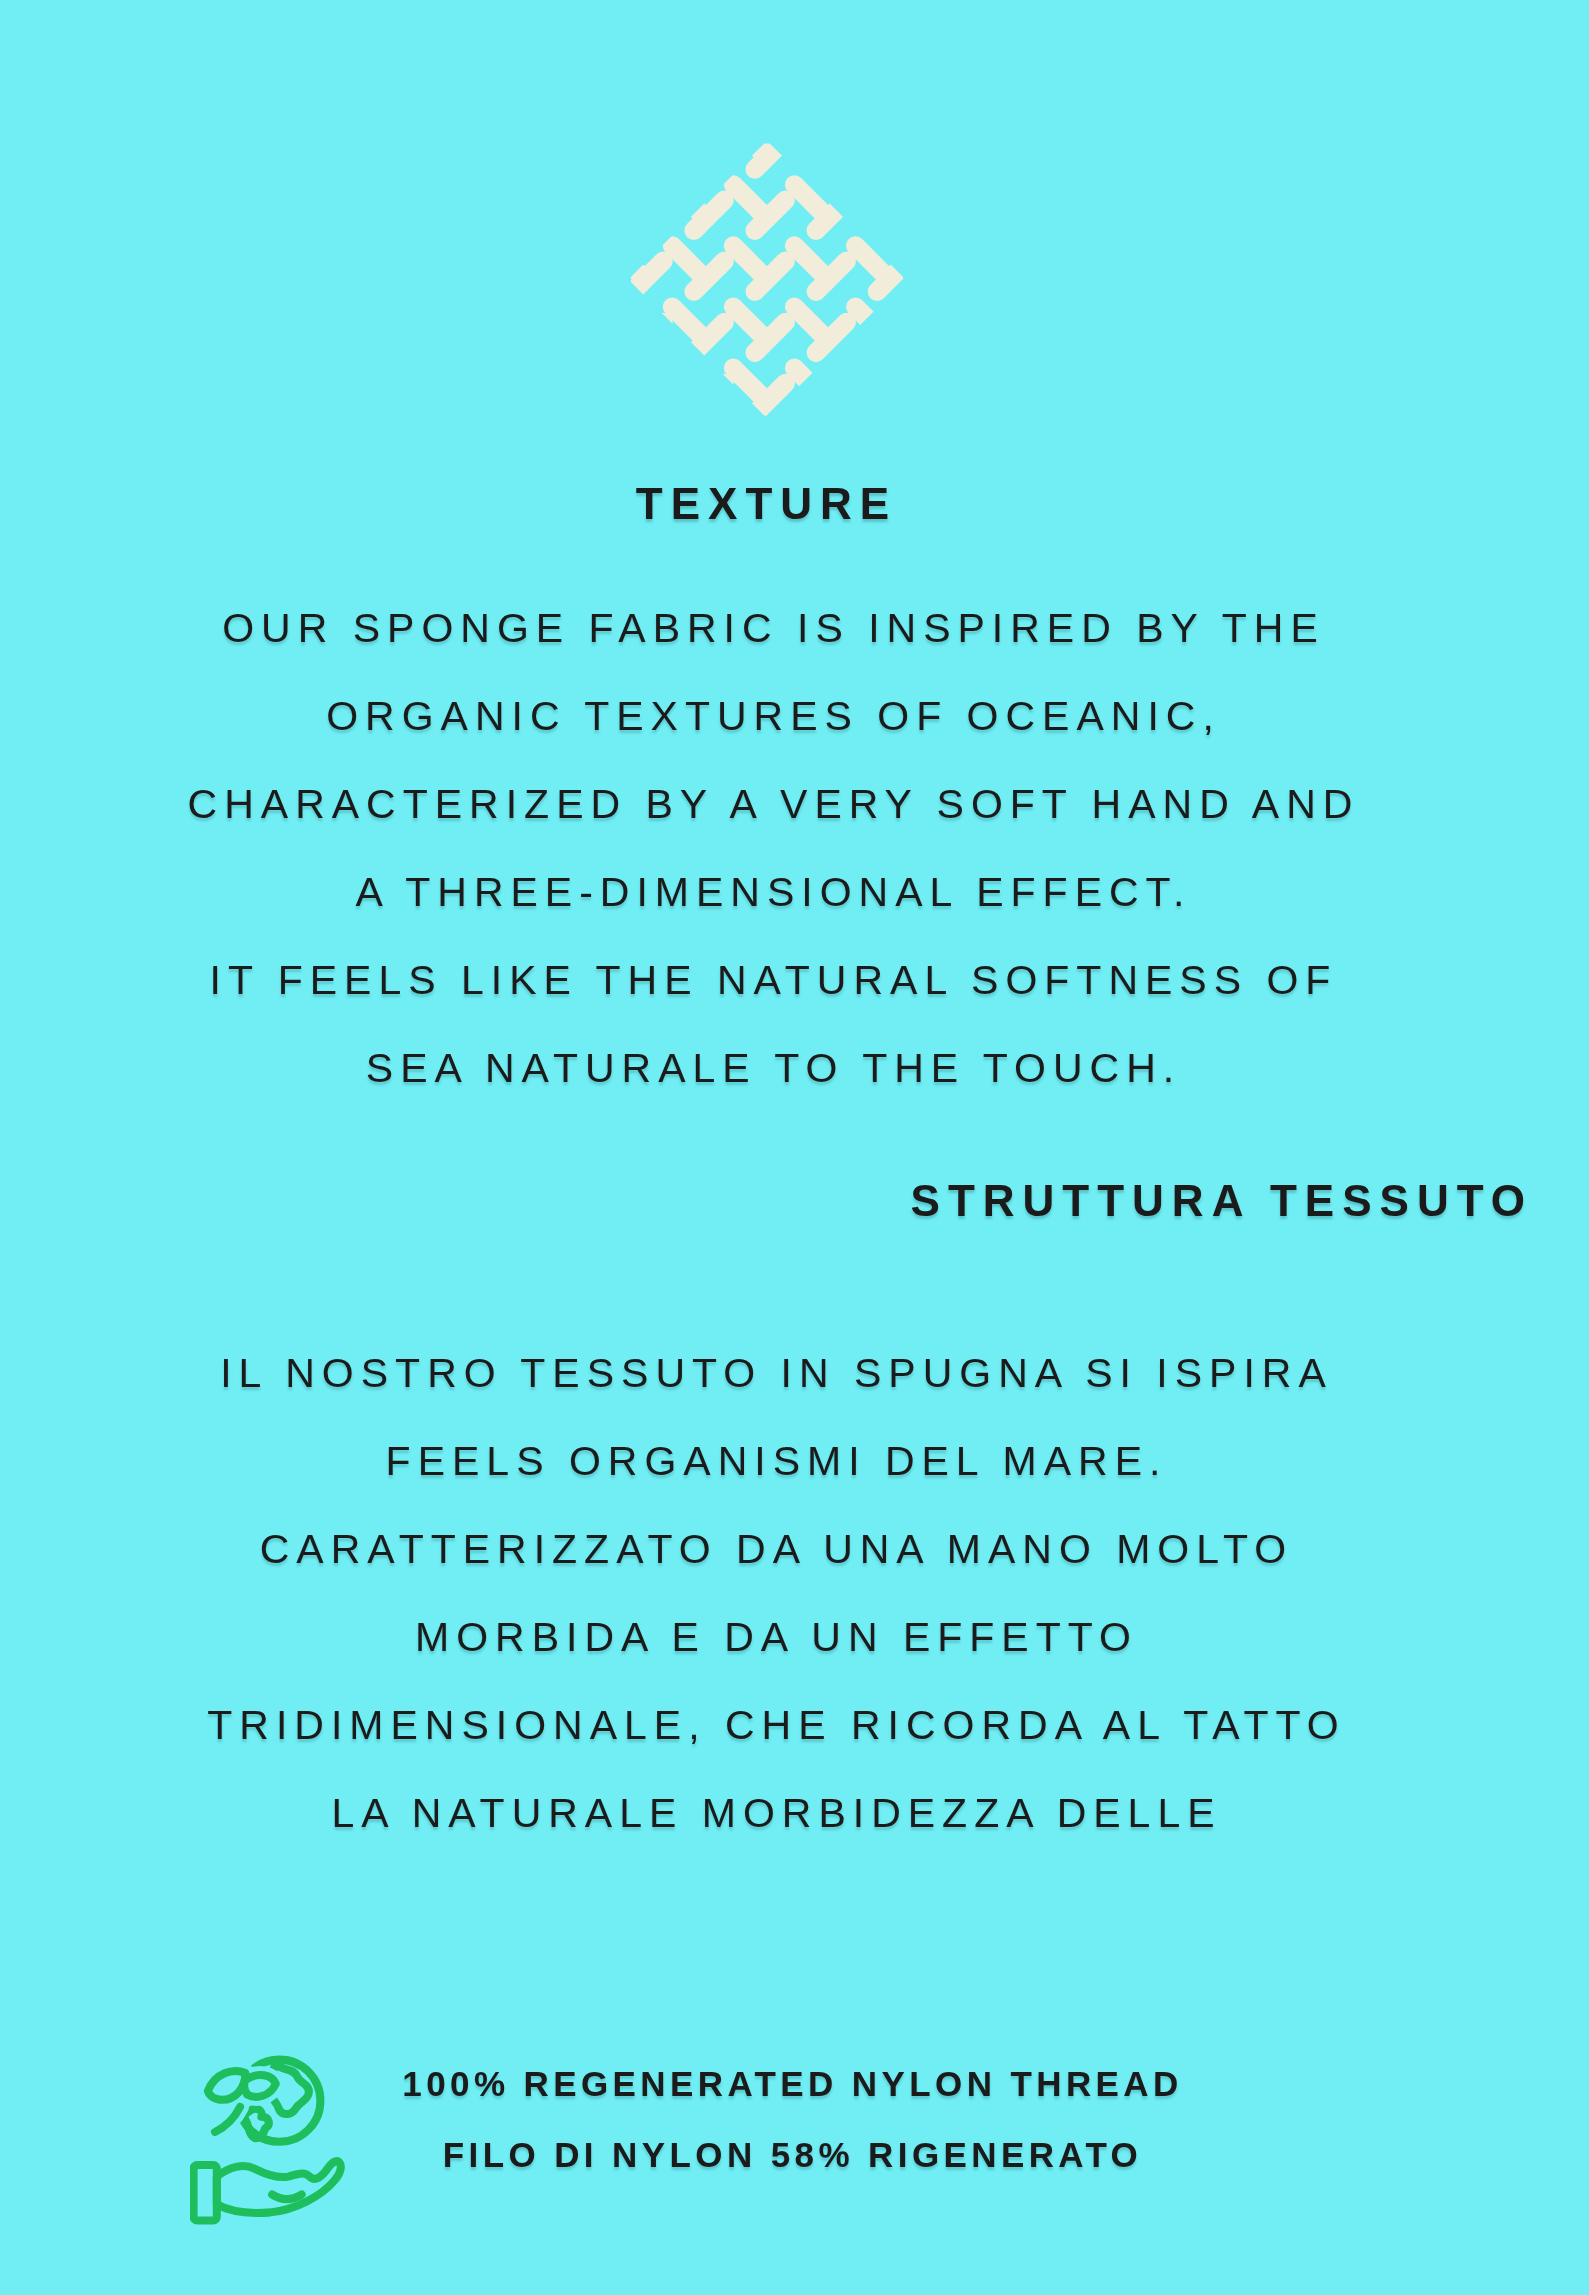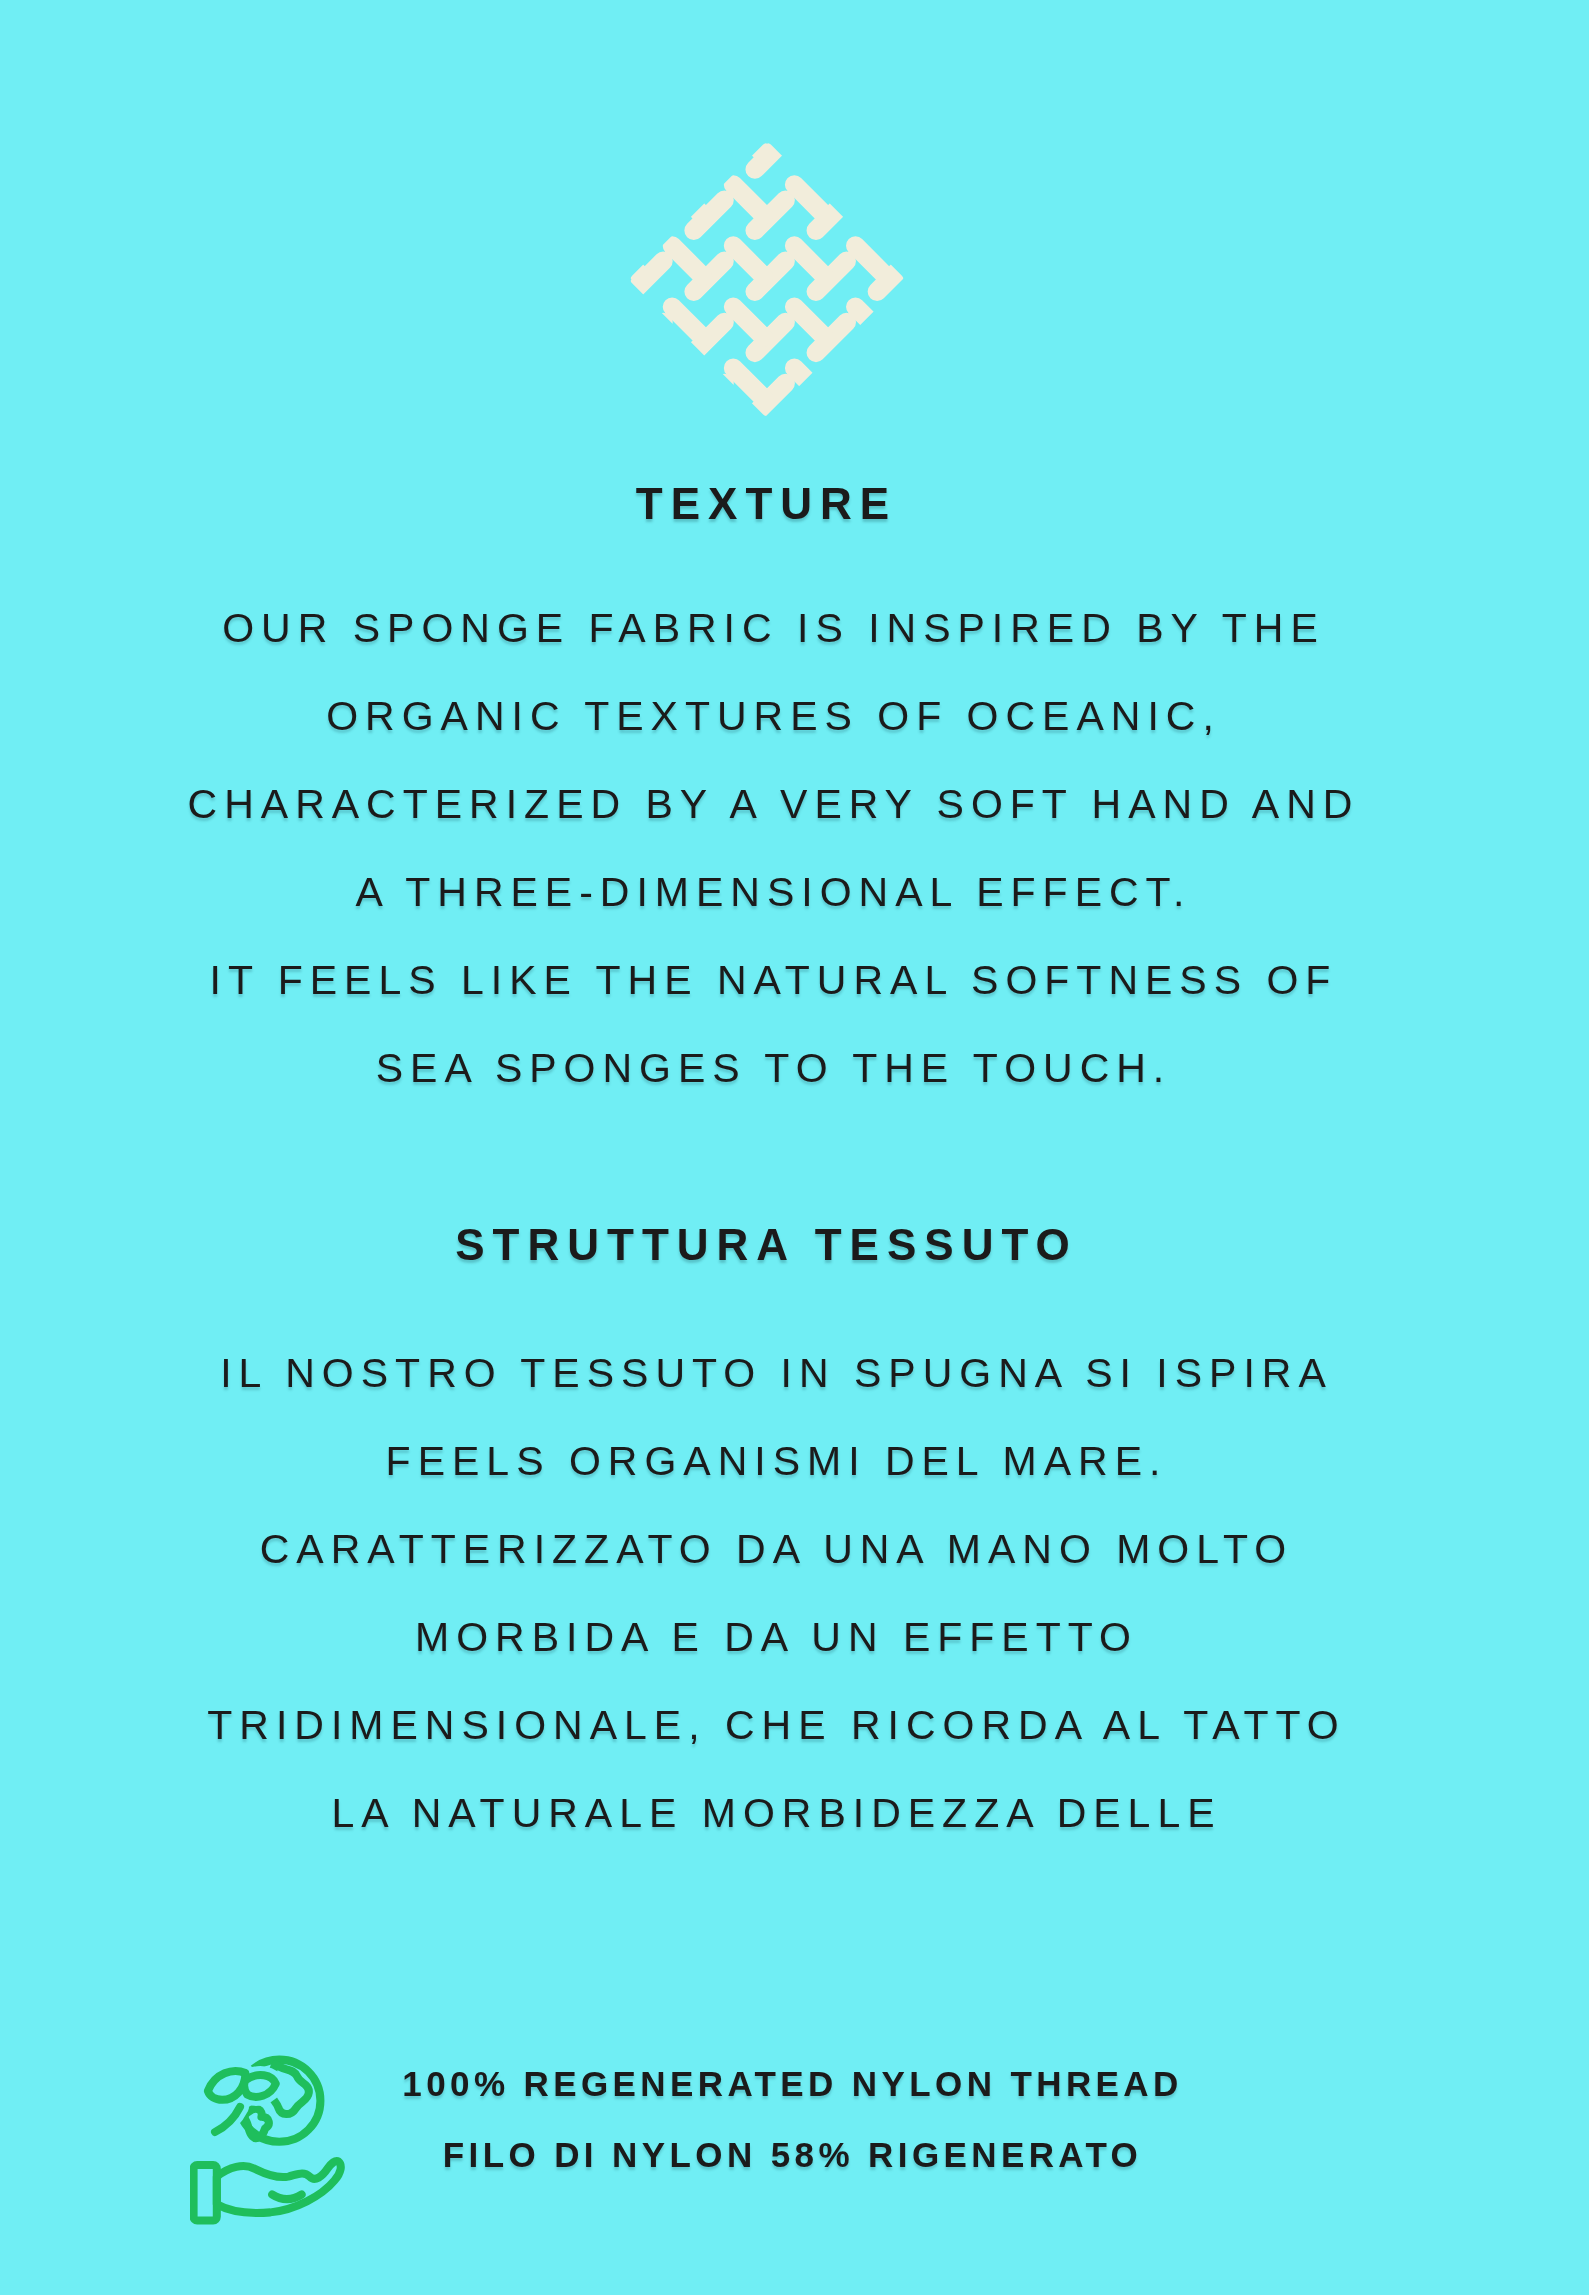--- a/index.html
+++ b/index.html
@@ -34,21 +34,21 @@
     margin:0;
     text-align:center;
     font-weight:700;
     font-size:44px;
     line-height:53px;
     letter-spacing:8px;
     color:var(--ink);
     text-shadow:0 2.6px 2.6px rgba(15,70,80,0.25);
   }
   .title-en{ top:477px; }
-  .title-it{ top:1218px; }
+  .title-it{ top:1174px;text-align:right; }
   .para{
     position:absolute;
     left:0;
     width:100%;
     text-align:center;
     font-size:41px;
     font-weight:400;
     line-height:88px;
     letter-spacing:7px;
     color:var(--ink);
@@ -106,21 +106,21 @@
   </div>
 
   <h1 class="heading title-en">TEXTURE</h1>
 
   <div class="para para-en">
       <div class="line">OUR SPONGE FABRIC IS INSPIRED BY THE</div>
       <div class="line">ORGANIC TEXTURES OF OCEANIC,</div>
       <div class="line">CHARACTERIZED BY A VERY SOFT HAND AND</div>
       <div class="line">A THREE-DIMENSIONAL EFFECT.</div>
       <div class="line">IT FEELS LIKE THE NATURAL SOFTNESS OF</div>
-      <div class="line">SEA SPONGES TO THE TOUCH.</div>
+      <div class="line">SEA NATURALE TO THE TOUCH.</div>
     </div>
 
   <h2 class="heading title-it">STRUTTURA TESSUTO</h2>
 
   <div class="para para-it">
       <div class="line">IL NOSTRO TESSUTO IN SPUGNA SI ISPIRA</div>
       <div class="line">FEELS ORGANISMI DEL MARE.</div>
       <div class="line">CARATTERIZZATO DA UNA MANO MOLTO</div>
       <div class="line">MORBIDA E DA UN EFFETTO</div>
       <div class="line">TRIDIMENSIONALE, CHE RICORDA AL TATTO</div>

